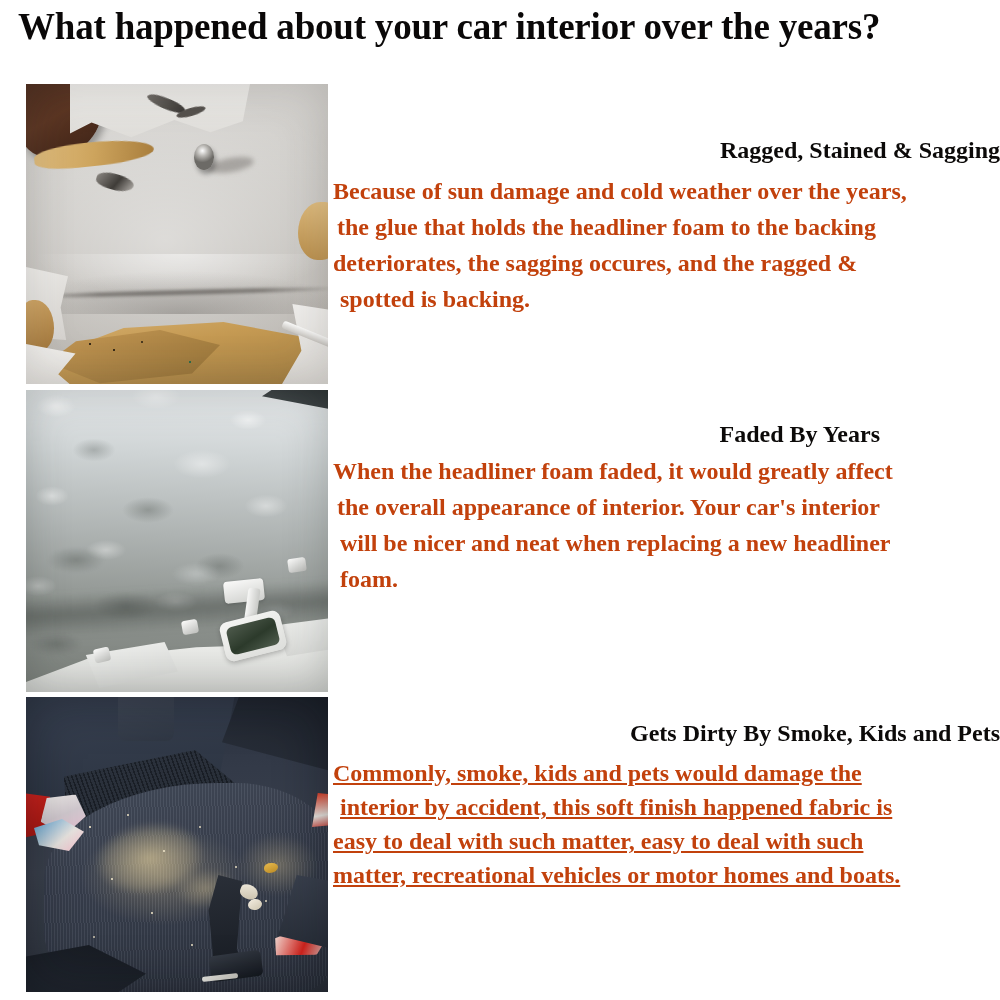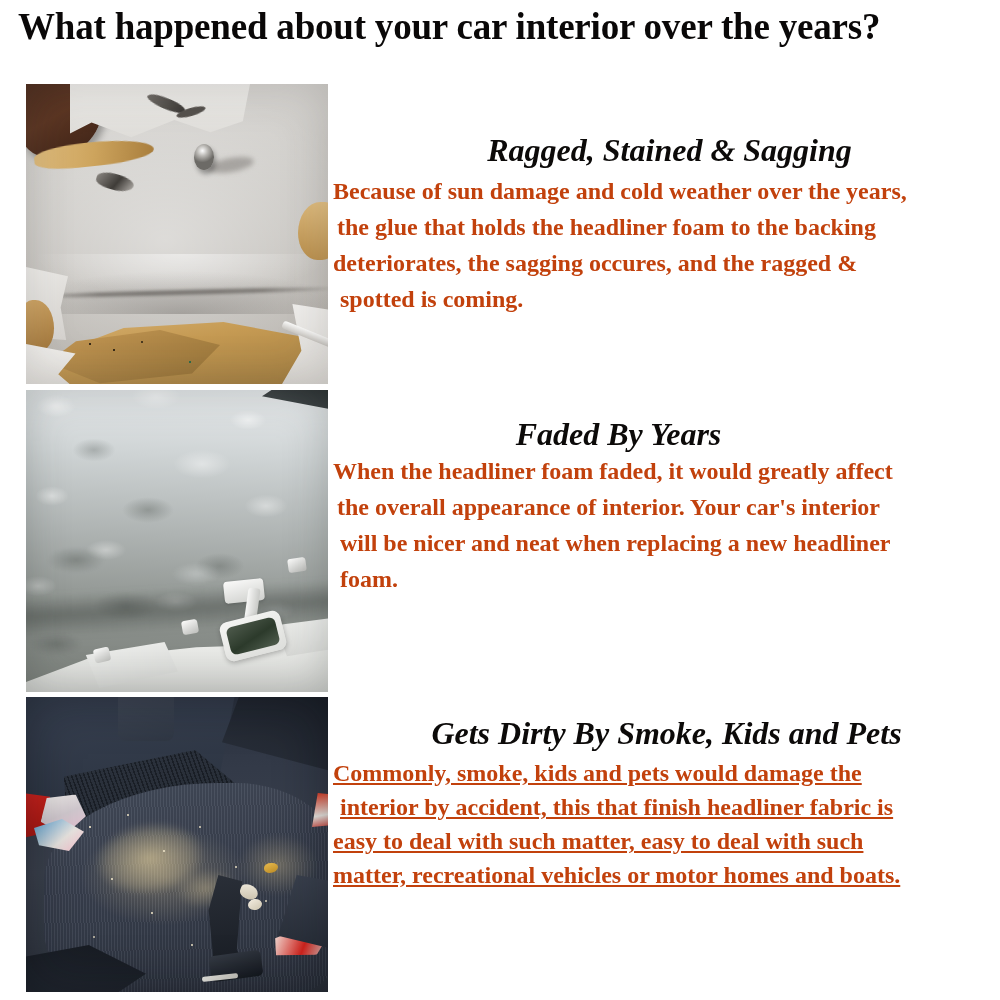--- a/index.html
+++ b/index.html
@@ -423,30 +423,29 @@
     box-shadow: inset 0 0 52px rgba(8,10,14,0.42);
   }
 
   
   .section { position: absolute; }
   #section-1 { left: 333px; top: 132px; width: 667px; }
   #section-2 { left: 333px; top: 416px; width: 667px; }
   #section-3 { left: 333px; top: 715px; width: 667px; }
 
   .section-heading {
-    font-size: 32px;
+    font-size: 24px;
     font-weight: bold;
     line-height: 36px;
-    text-align: center;
+    text-align: right;
     white-space: nowrap;
     color: #0c0a09;
-    font-style: italic;
   }
   #section-1 .section-heading { padding-left: 6px; }
-  #section-2 .section-heading { padding-right: 96px; }
+  #section-2 .section-heading { padding-right: 120px; }
   #section-3 .section-heading { }
 
   .section-body {
     font-size: 24px;
     font-weight: bold;
     line-height: 36px;
     color: #c2410c;
     white-space: nowrap;
   }
   .body-line { display: block; white-space: nowrap; }
@@ -529,35 +528,35 @@
   <div class="layer" id="p3-bottom-dark"></div>
   <div class="layer" id="p3-vignette"></div>
 </div>
 
 <div class="section" id="section-1">
   <div class="section-heading">Ragged, Stained &amp; Sagging</div>
   <div class="section-body">
     <span class="body-line">Because of sun damage and cold weather over the years,</span>
     <span class="body-line indent-1">the glue that holds the headliner foam to the backing</span>
     <span class="body-line">deteriorates, the sagging occures, and the ragged &amp;</span>
-    <span class="body-line indent-2">spotted is coming.</span>
+    <span class="body-line indent-2">spotted is backing.</span>
   </div>
 </div>
 
 <div class="section" id="section-2">
   <div class="section-heading">Faded By Years</div>
   <div class="section-body">
     <span class="body-line">When the headliner foam faded, it would greatly affect</span>
     <span class="body-line indent-1">the overall appearance of interior. Your car's interior</span>
     <span class="body-line indent-2">will be nicer and neat when replacing a new headliner</span>
     <span class="body-line indent-2">foam.</span>
   </div>
 </div>
 
 <div class="section" id="section-3">
   <div class="section-heading">Gets Dirty By Smoke, Kids and Pets</div>
   <div class="section-body">
     <span class="body-line">Commonly, smoke, kids and pets would damage the</span>
-    <span class="body-line indent-2">interior by accident, this that finish headliner fabric is</span>
+    <span class="body-line indent-2">interior by accident, this soft finish happened fabric is</span>
     <span class="body-line">easy to deal with such matter, easy to deal with such</span>
     <span class="body-line">matter, recreational vehicles or motor homes and boats.</span>
   </div>
 </div>
 
 </body></html>

